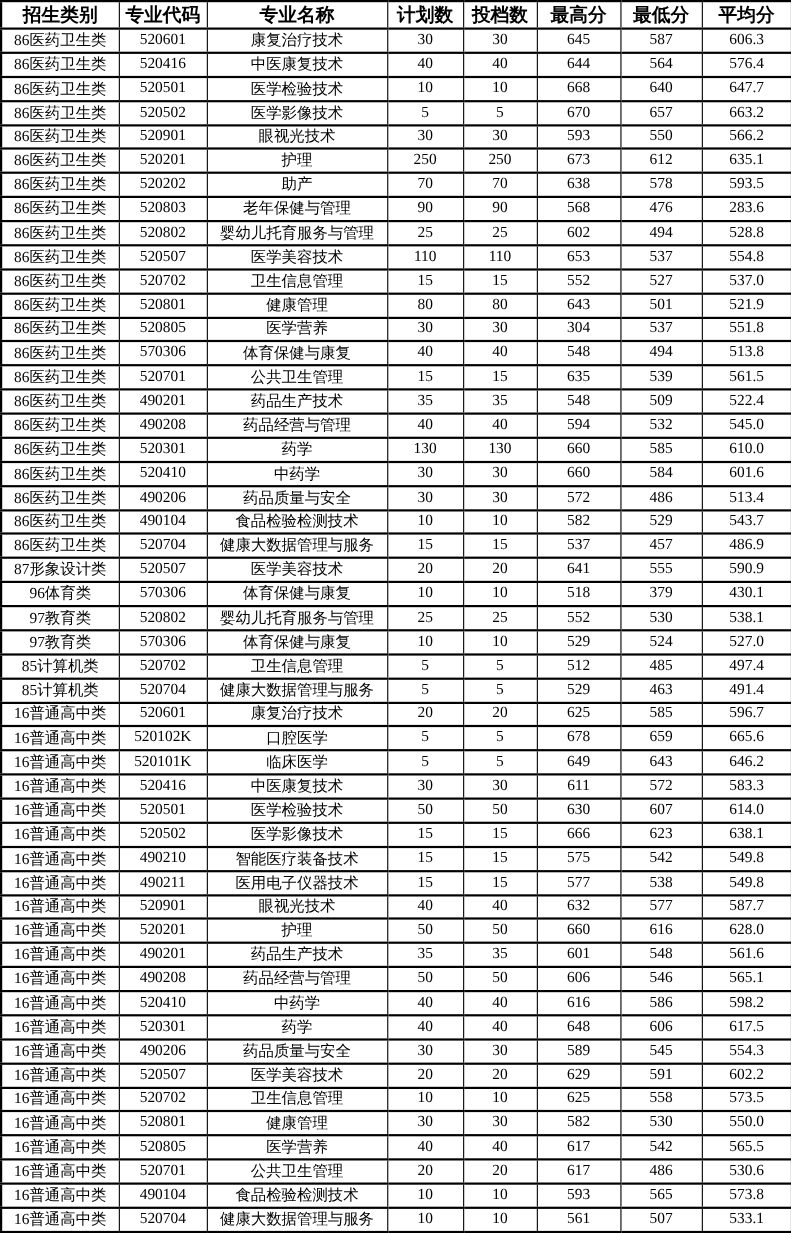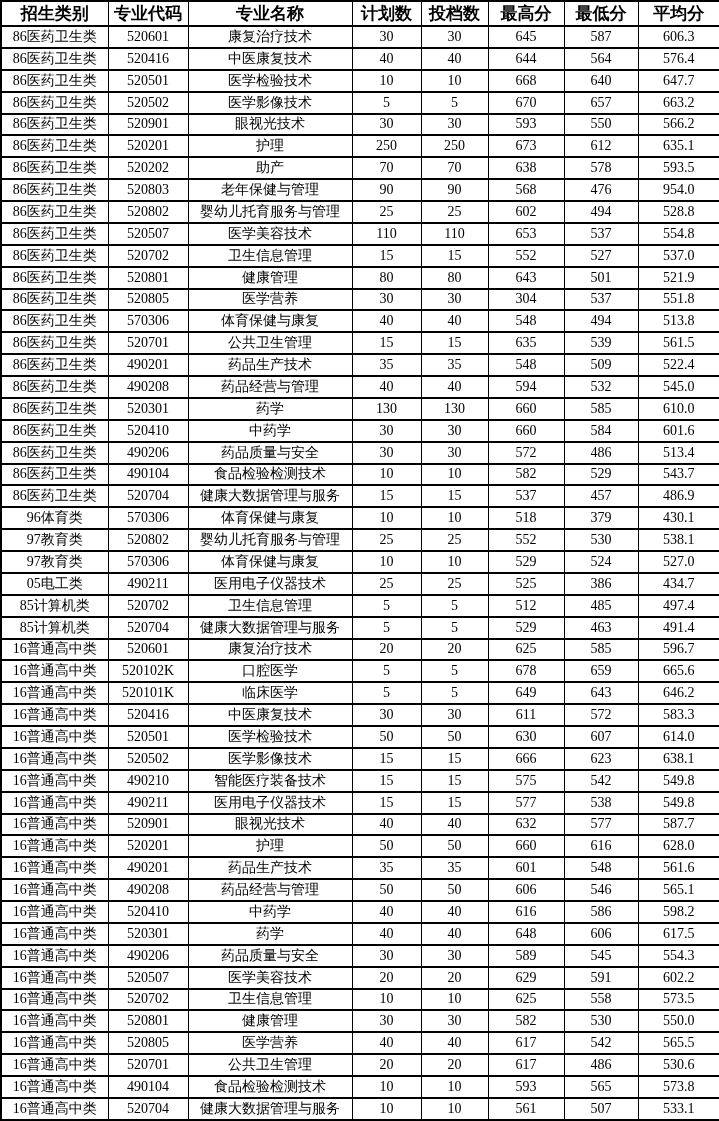--- a/index.html
+++ b/index.html
@@ -152,21 +152,21 @@
         <td>593.5</td>
       </tr>
       <tr>
         <td>86医药卫生类</td>
         <td>520803</td>
         <td>老年保健与管理</td>
         <td>90</td>
         <td>90</td>
         <td>568</td>
         <td>476</td>
-        <td>954.0</td>
+        <td>283.6</td>
       </tr>
       <tr>
         <td>86医药卫生类</td>
         <td>520802</td>
         <td>婴幼儿托育服务与管理</td>
         <td>25</td>
         <td>25</td>
         <td>602</td>
         <td>494</td>
         <td>528.8</td>
@@ -293,20 +293,30 @@
       </tr>
       <tr>
         <td>86医药卫生类</td>
         <td>520704</td>
         <td>健康大数据管理与服务</td>
         <td>15</td>
         <td>15</td>
         <td>537</td>
         <td>457</td>
         <td>486.9</td>
+      </tr>
+      <tr>
+        <td>87形象设计类</td>
+        <td>520507</td>
+        <td>医学美容技术</td>
+        <td>20</td>
+        <td>20</td>
+        <td>641</td>
+        <td>555</td>
+        <td>590.9</td>
       </tr>
       <tr>
         <td>96体育类</td>
         <td>570306</td>
         <td>体育保健与康复</td>
         <td>10</td>
         <td>10</td>
         <td>518</td>
         <td>379</td>
         <td>430.1</td>
@@ -325,30 +335,20 @@
         <td>97教育类</td>
         <td>570306</td>
         <td>体育保健与康复</td>
         <td>10</td>
         <td>10</td>
         <td>529</td>
         <td>524</td>
         <td>527.0</td>
       </tr>
       <tr>
-        <td>05电工类</td>
-        <td>490211</td>
-        <td>医用电子仪器技术</td>
-        <td>25</td>
-        <td>25</td>
-        <td>525</td>
-        <td>386</td>
-        <td>434.7</td>
-      </tr>
-      <tr>
         <td>85计算机类</td>
         <td>520702</td>
         <td>卫生信息管理</td>
         <td>5</td>
         <td>5</td>
         <td>512</td>
         <td>485</td>
         <td>497.4</td>
       </tr>
       <tr>

